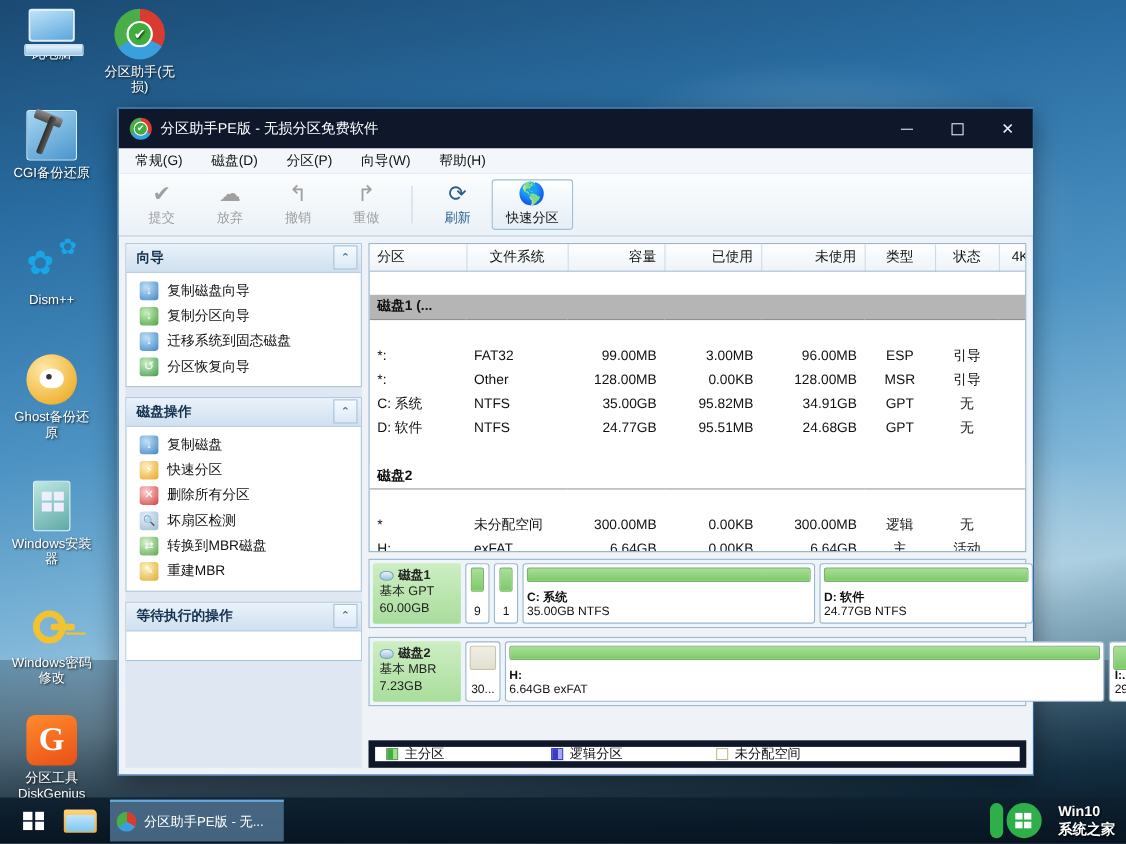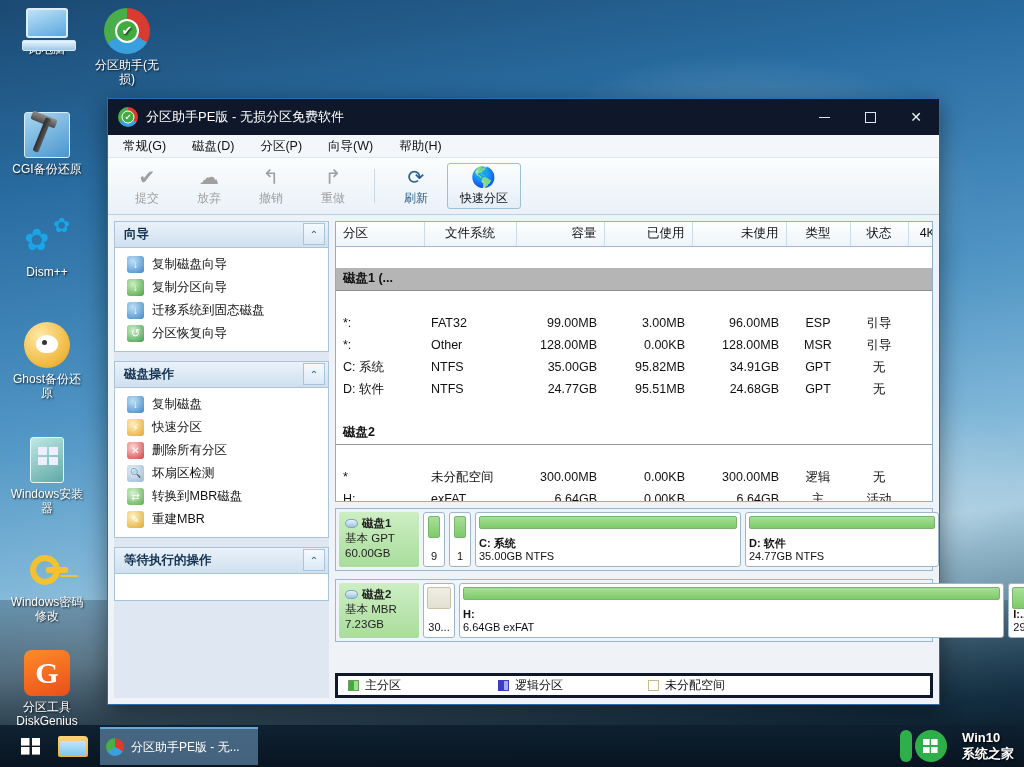--- a/index.html
+++ b/index.html
@@ -227,21 +227,21 @@
   .part .bar.partial { border:1px solid #79b46e; background:linear-gradient(180deg,#a8df97,#7ccb68); position:relative; }
   .part .bar.partial::after { content:""; position:absolute; right:0; top:0; bottom:0; width:38%;
      background:linear-gradient(180deg,#cdeec3,#b6e3a6); border-left:1px solid #8cc97e; }
   .part .txt { flex:1 1 auto; display:flex; flex-direction:column; justify-content:flex-end;
      font-size:11px; color:#111; line-height:13px; overflow:hidden; white-space:nowrap; }
   .part .txt .l1 { font-weight:bold; }
   .part.narrow { align-items:center; }
   .part.narrow .bar { width:12px; height:22px; }
   .part.narrow .txt { font-size:11px; justify-content:flex-end; }
 
-  .legend { height:25px; border:3px solid #0f172a; background:#fff; display:flex; align-items:center;
+  .legend { height:25px; border:6px solid #0f172a; background:#fff; display:flex; align-items:center;
      padding-left:10px; font-size:12px; color:#111; flex:0 0 auto; margin-top:auto;}
   .legend .li { display:flex; align-items:center; gap:6px; width:150px; }
   .legend .sw { width:11px; height:11px; border:1px solid #6b9b61; }
   .legend .sw.pri { background:linear-gradient(90deg,#3fae3f 55%,#9fe08d 55%); }
   .legend .sw.log { background:linear-gradient(90deg,#3b3bc8 55%,#a8a8ee 55%); border-color:#3b3bc8;}
   .legend .sw.una { background:#fff; border-color:#c6b98f; }
 </style>
 </head>
 <body>
 
@@ -251,21 +251,21 @@
 
 <div class="desk-icons">
   <div class="dicon" style="left:8px; top:8px;">
     <span class="glyph ic-pc"></span>
     <span class="lbl">此电脑</span>
   </div>
   <div class="dicon" style="left:88px; top:8px;">
     <span class="glyph ic-pa"></span>
     <span class="lbl">分区助手(无损)</span>
   </div>
-  <div class="dicon" style="left:8px; top:112px;">
+  <div class="dicon" style="left:8px; top:100px;">
     <span class="glyph ic-cgi"></span>
     <span class="lbl">CGI备份还原</span>
   </div>
   <div class="dicon" style="left:8px; top:215px;">
     <span class="glyph ic-dism"></span>
     <span class="lbl">Dism++</span>
   </div>
   <div class="dicon" style="left:8px; top:322px;">
     <span class="glyph ic-ghost"></span>
     <span class="lbl">Ghost备份还原</span>

